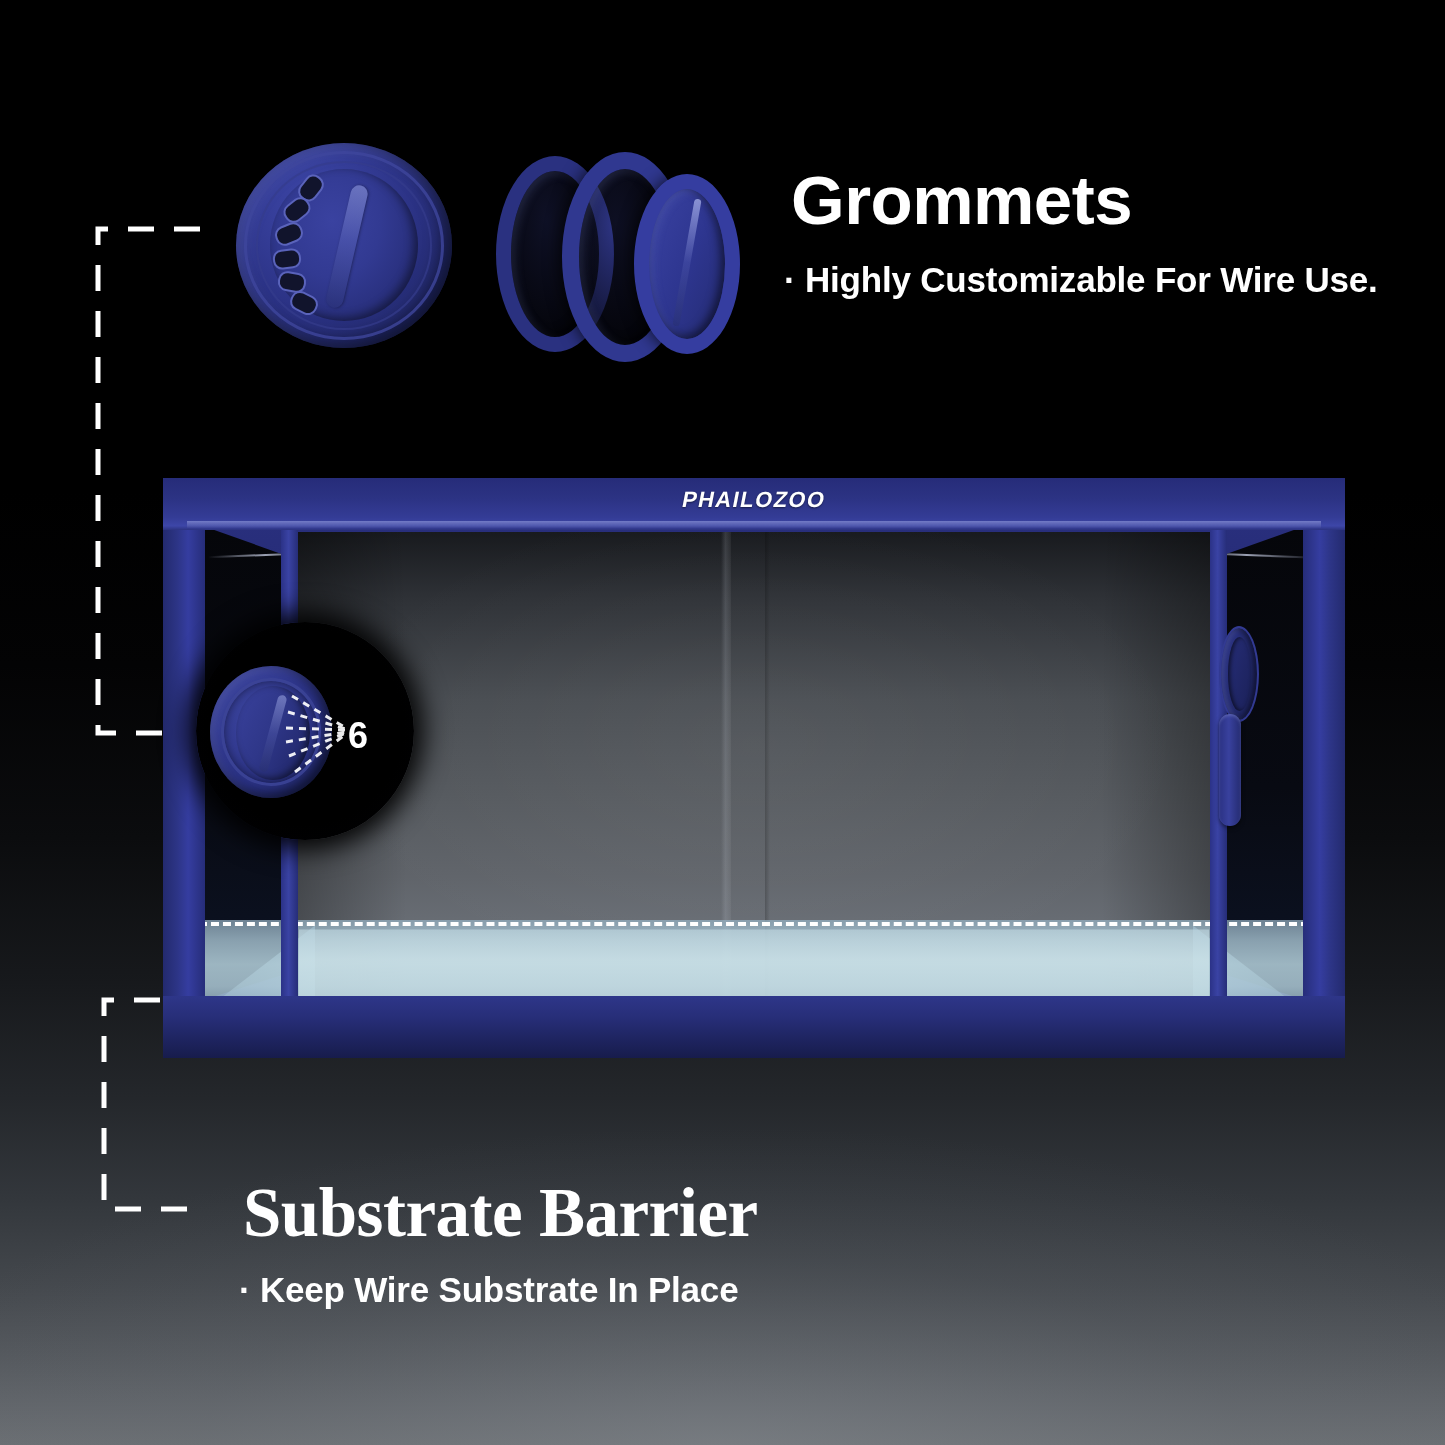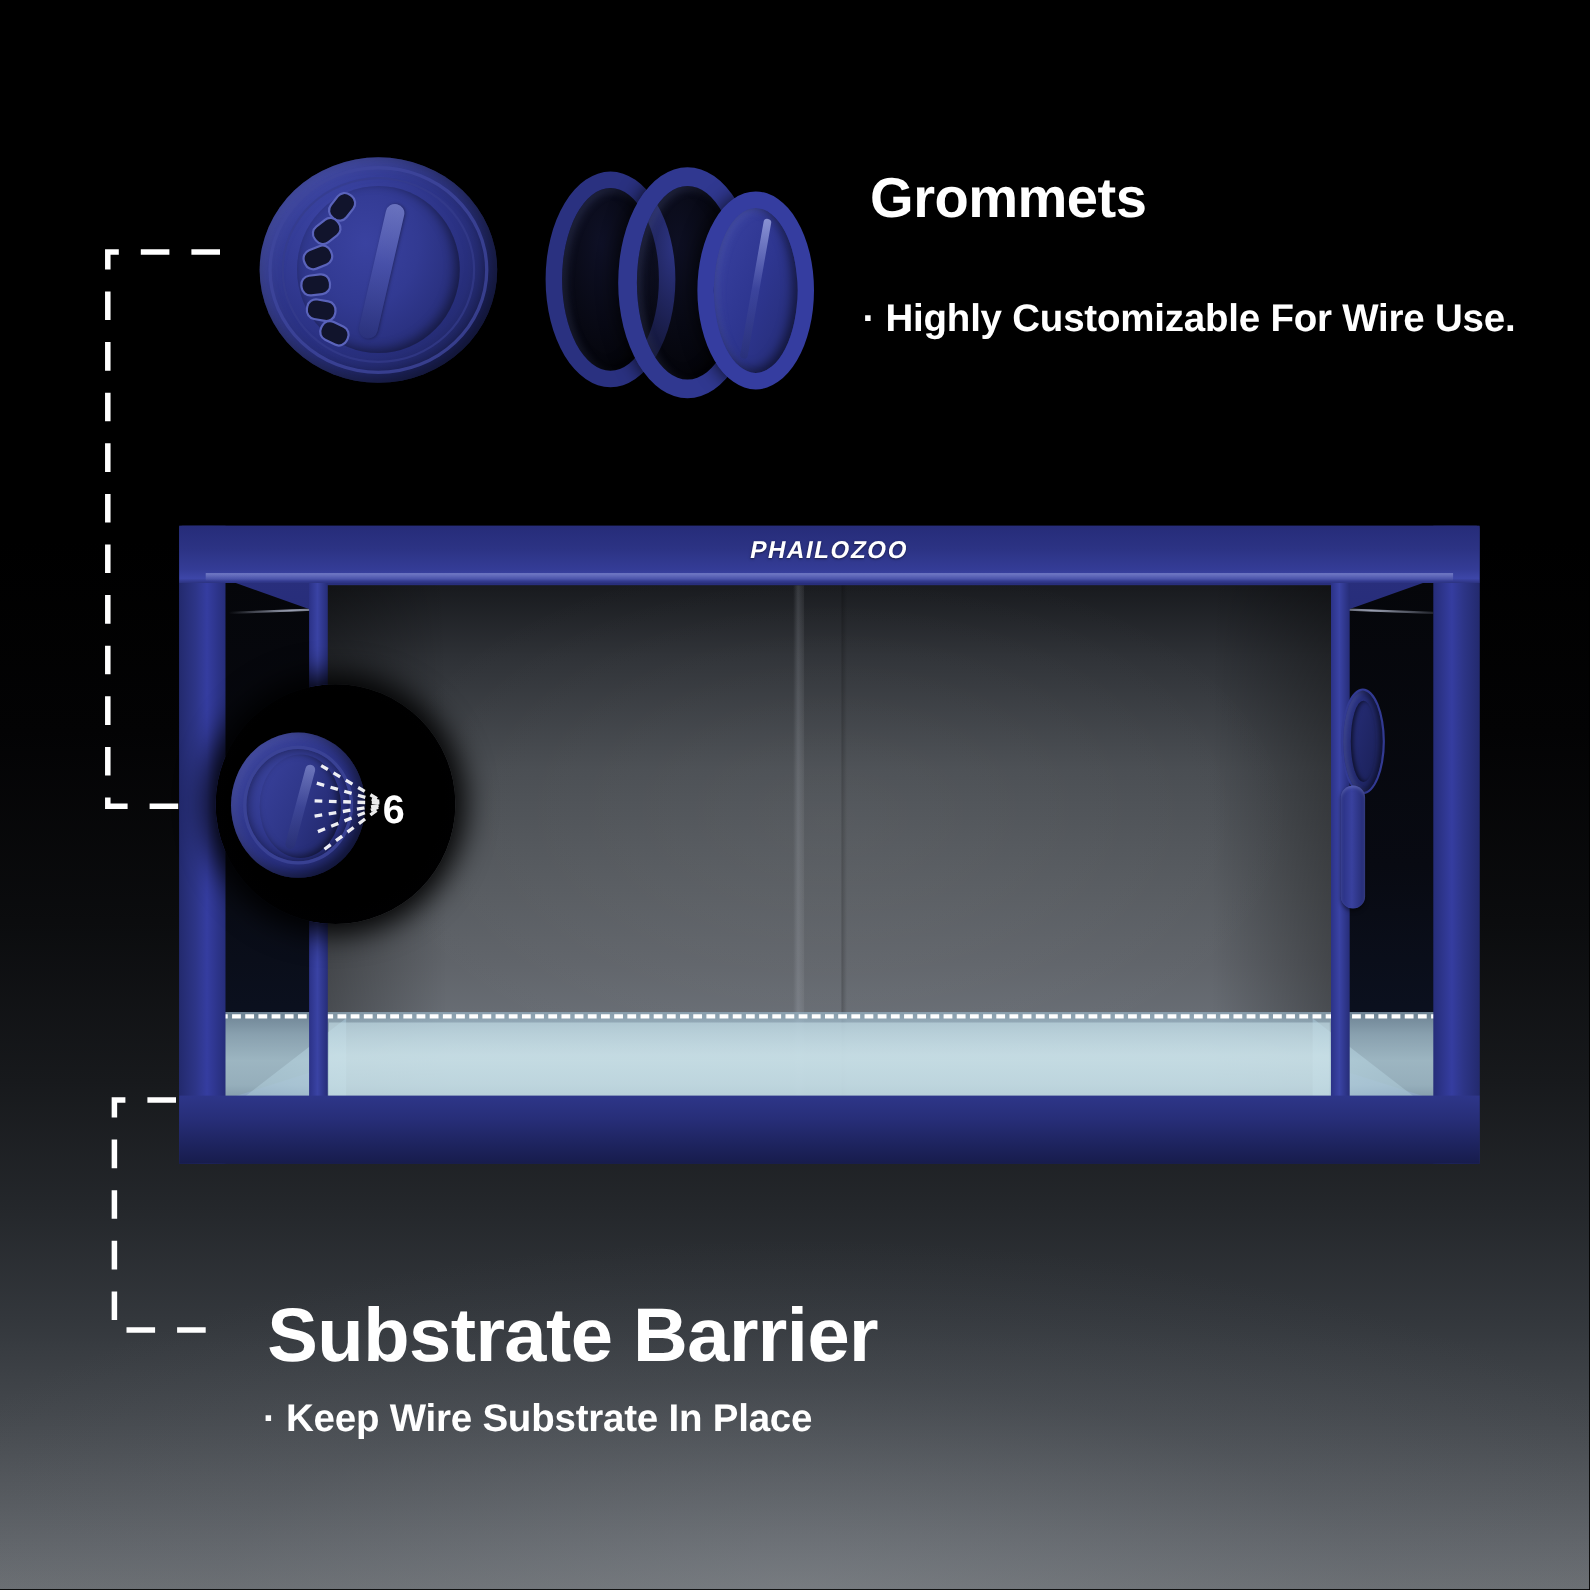--- a/index.html
+++ b/index.html
@@ -59,33 +59,34 @@
   .subline {
     position: absolute;
     color: #ffffff;
     font-weight: 700;
     line-height: 1.0;
     white-space: nowrap;
   }
 
   #grommets-title {
     left: 791px;
-    top: 154px;
-    font-size: 51px;
+    top: 166px;
+    font-size: 69px;
   }
   #grommets-sub {
     left: 784px;
-    top: 272px;
+    top: 262px;
     font-size: 35px;
     letter-spacing: -0.2px;
   }
   #substrate-title {
     left: 243px;
     top: 1179px;
     font-size: 69px;
+    font-family: Liberation Serif, serif;
   }
   #substrate-sub {
     left: 239px;
     top: 1272px;
     font-size: 35px;
     letter-spacing: -0.2px;
   }
 
   
   .leader {

